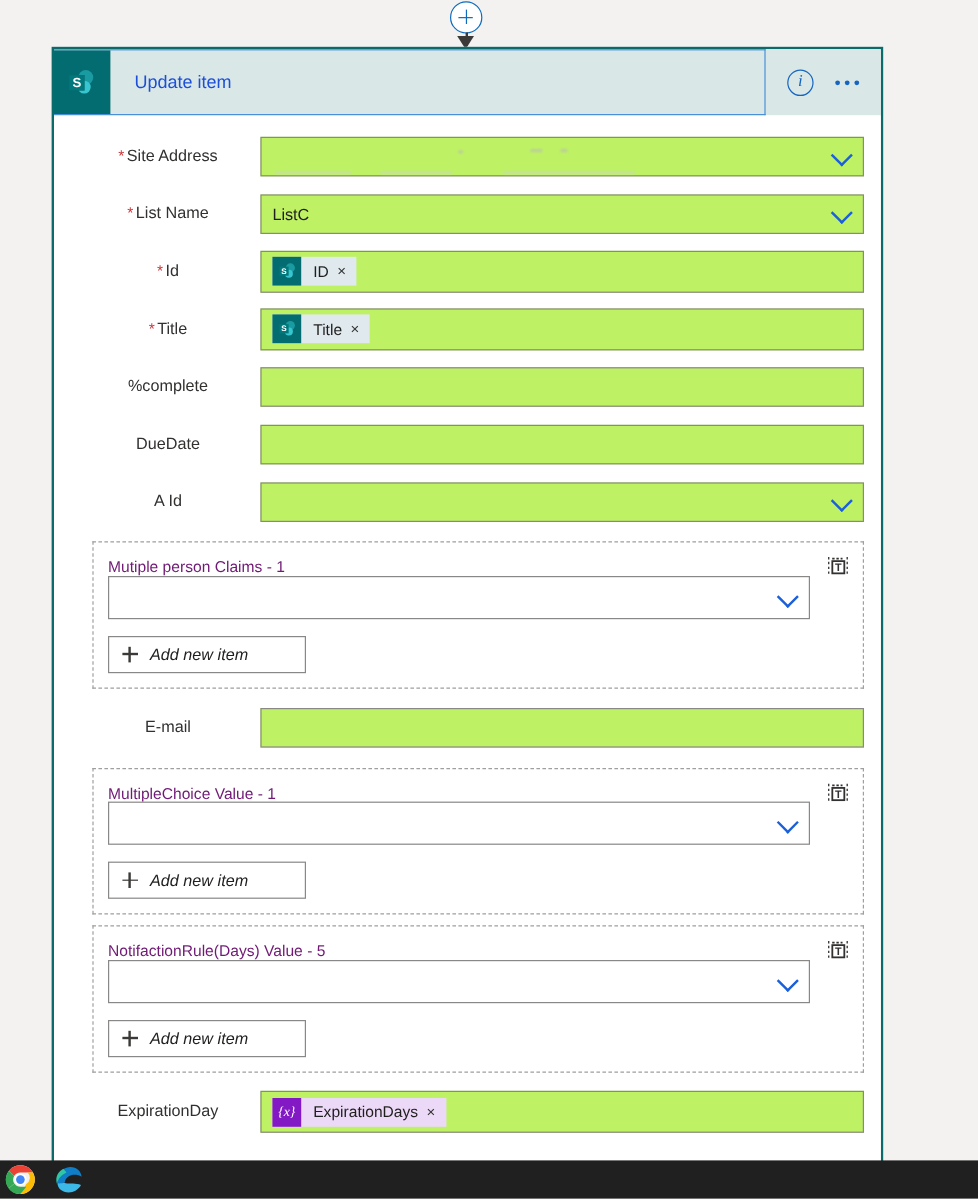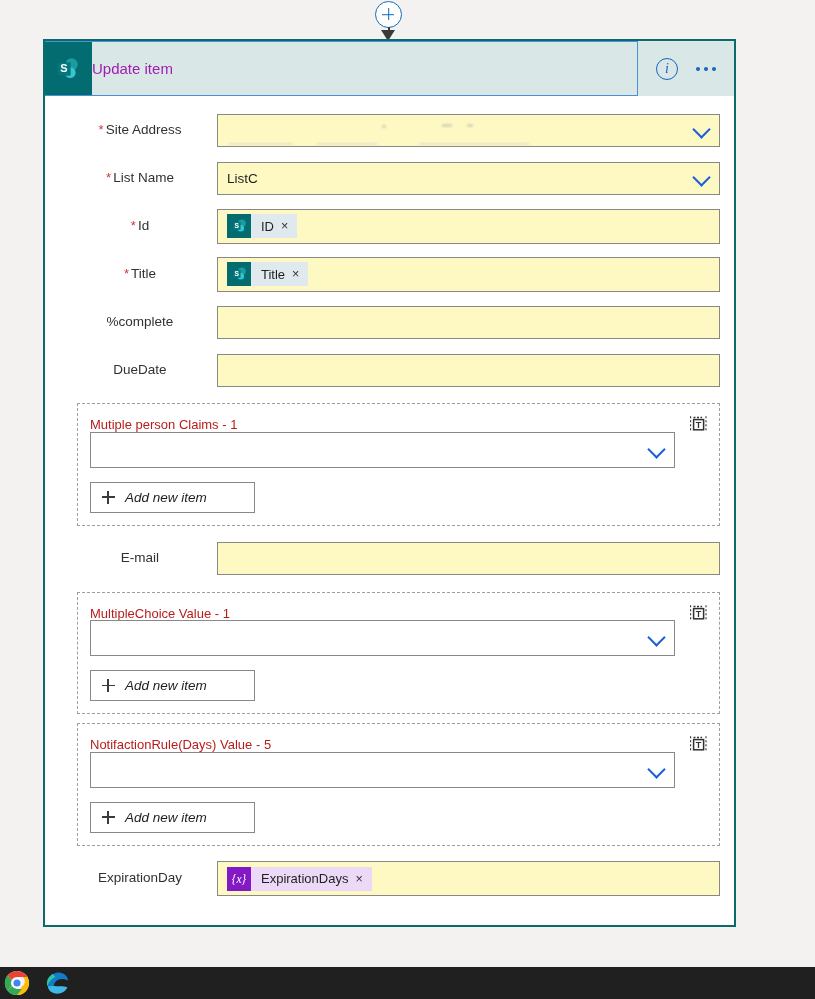--- a/index.html
+++ b/index.html
@@ -94,21 +94,22 @@
     height: 100%;
     background: #036c70;
     position: relative;
     display: flex;
     align-items: center;
     justify-content: center;
   }
   .sp-logo svg { display: block; }
   .card-title {
     font-size: 15px;
-    color: #a21caf;
+    color: #1d4ed8;
+    padding-left: 20px;
     white-space: nowrap;
     overflow: hidden;
   }
   .header-actions {
     display: flex;
     align-items: center;
     gap: 16px;
     padding: 0 16px 0 18px;
     flex: 0 0 auto;
   }
@@ -168,21 +169,21 @@
     margin-right: 2px;
     font-size: 13px;
   }
   .field-control {
     flex: 1 1 auto;
     position: relative;
   }
   .input-box {
     height: 33px;
     border: 1px solid #8a8886;
-    background: #fef9c3;
+    background: #bef264;
     box-sizing: border-box;
     display: flex;
     align-items: center;
     padding: 0 32px 0 9px;
     font-size: 13.5px;
     color: #201f1e;
     cursor: text;
   }
   .input-box.tall { height: 35px; }
 
@@ -262,21 +263,21 @@
   
   .repeat-section {
     border: 1px dashed #a19f9d;
     padding: 12px 12px 12px 12px;
     margin: 9px 0 9px 18px;
     position: relative;
     box-sizing: border-box;
   }
   .repeat-label {
     font-size: 13px;
-    color: #b91c1c;
+    color: #701a75;
     width: 300px;
     line-height: 1.35;
     margin-bottom: 1px;
     position: relative;
     z-index: 0;
   }
   .repeat-control {
     position: relative;
     width: 585px;
     max-width: 100%;
@@ -467,20 +468,27 @@
       </div>
     </div>
 
     <div class="field-row">
       <div class="field-label">DueDate</div>
       <div class="field-control">
         <div class="input-box"></div>
       </div>
     </div>
 
+    <div class="field-row">
+      <div class="field-label">A Id</div>
+      <div class="field-control">
+        <div class="input-box"></div>
+        <div class="chevron"></div>
+      </div>
+    </div>
 
     <div class="repeat-section">
       <div class="repeat-label">Mutiple person Claims - 1</div>
       <div class="repeat-control">
         <div class="input-box"></div>
         <div class="chevron"></div>
       </div>
       <div class="delete-icon">
         <svg width="20" height="20" viewBox="0 0 20 20" aria-hidden="true">
           <g stroke="#323130" fill="none">

